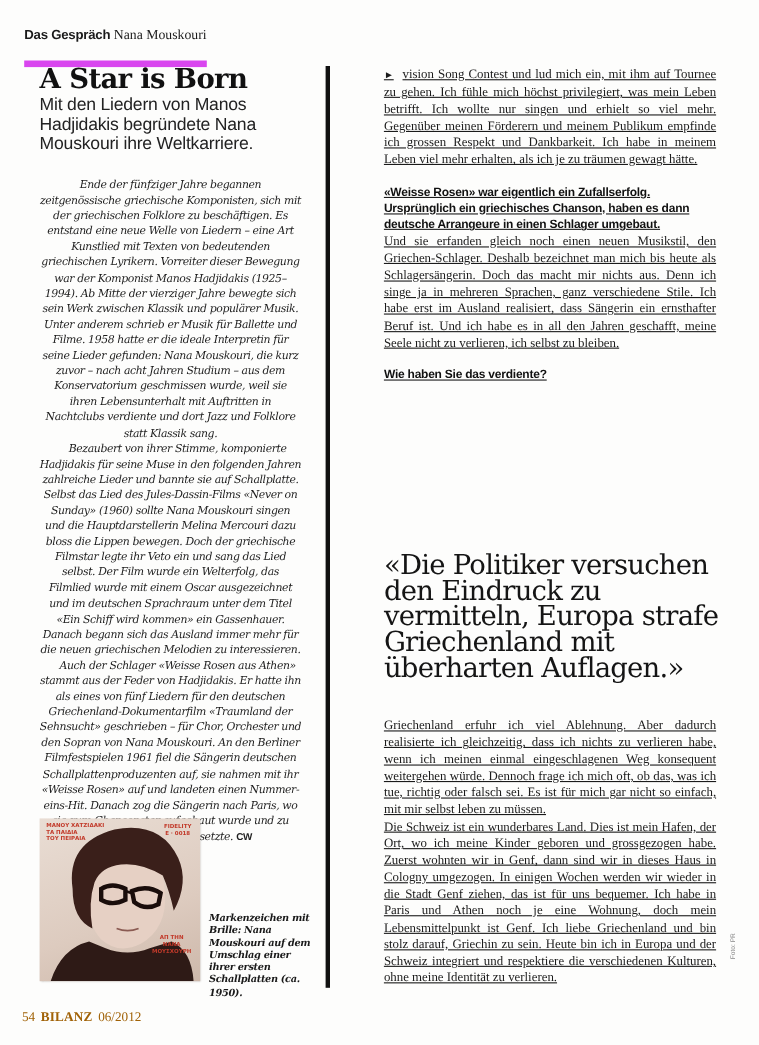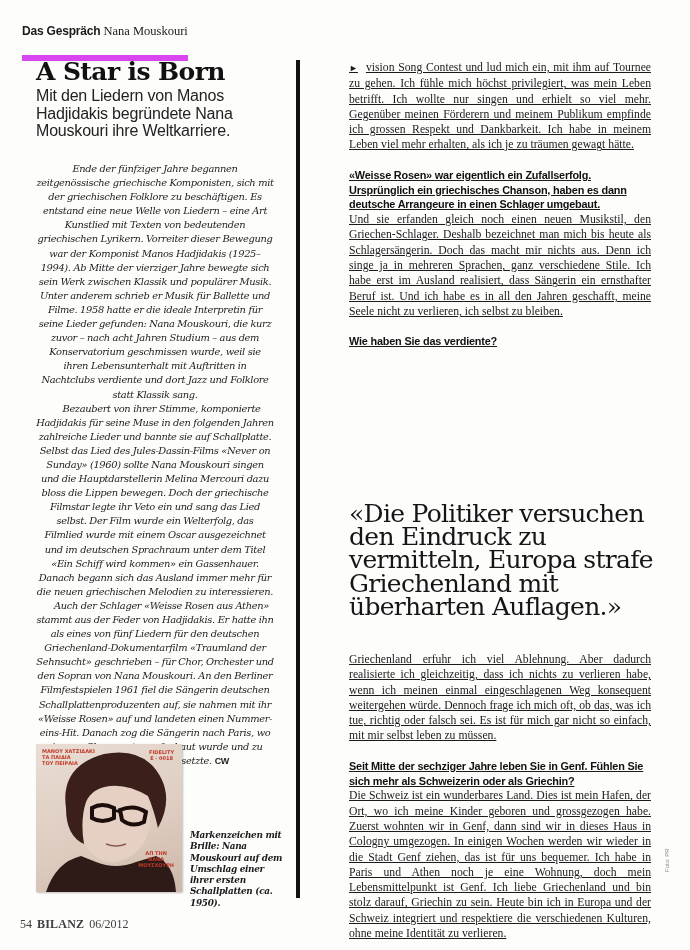--- a/index.html
+++ b/index.html
@@ -69,21 +69,21 @@
 
   .pullquote {
     position: absolute; left: 349px; top: 502px; width: 320px;
     font-family: "DejaVu Serif", serif; font-size: 25px; line-height: 23.2px;
     letter-spacing: -0.7px; color: #151515;
   }
   .right2 { top: 628px; margin-top: 24px; }
 
   .footer {
     position: absolute; left: 20px; top: 917px;
-    font-family: "Liberation Serif", serif; font-size: 12px; color: #404040; white-space: nowrap;
+    font-family: "Liberation Serif", serif; font-size: 12px; color: #a16207; white-space: nowrap;
   }
   .footer .brand { font-weight: bold; margin: 0 5px; letter-spacing: 0.2px; }
 
   .credit {
     position: absolute; left: 664px; top: 872px;
     transform: rotate(-90deg); transform-origin: left top;
     font-family: "Liberation Sans", sans-serif; font-size: 6px; color: #888; white-space: nowrap;
   }
 </style>
 </head>
@@ -131,21 +131,20 @@
   <p><span class="tri">►</span><span>vision Song Contest und lud mich ein, mit ihm auf Tournee zu gehen. Ich fühle mich höchst privilegiert, was mein Leben betrifft. Ich wollte nur singen und erhielt so viel mehr. Gegenüber meinen Förderern und meinem Publikum empfinde ich grossen Respekt und Dankbarkeit. Ich habe in meinem Leben viel mehr erhalten, als ich je zu träumen gewagt hätte.</span></p>
   <p class="q">«Weisse Rosen» war eigentlich ein Zufallserfolg. Ursprünglich ein griechisches Chanson, haben es dann deutsche Arrangeure in einen Schlager umgebaut.</p>
   <p>Und sie erfanden gleich noch einen neuen Musikstil, den Griechen-Schlager. Deshalb bezeichnet man mich bis heute als Schlagersängerin. Doch das macht mir nichts aus. Denn ich singe ja in mehreren Sprachen, ganz verschiedene Stile. Ich habe erst im Ausland realisiert, dass Sängerin ein ernsthafter Beruf ist. Und ich habe es in all den Jahren geschafft, meine Seele nicht zu verlieren, ich selbst zu bleiben.</p>
   <p class="q">Wie haben Sie das verdiente?</p>
 </div>
 
 <div class="pullquote">«Die Politiker versuchen den Eindruck zu vermitteln, Europa strafe Griechenland mit überharten Auflagen.»</div>
 
 <div class="right right2">
   <p>Griechenland erfuhr ich viel Ablehnung. Aber dadurch realisierte ich gleichzeitig, dass ich nichts zu verlieren habe, wenn ich meinen einmal eingeschlagenen Weg konsequent weitergehen würde. Dennoch frage ich mich oft, ob das, was ich tue, richtig oder falsch sei. Es ist für mich gar nicht so einfach, mit mir selbst leben zu müssen.</p>
-  <p class="q">Seit Mitte der sechziger Jahre leben Sie in Genf. Fühlen Sie sich mehr als Schweizerin oder als Griechin?</p>
   <p>Die Schweiz ist ein wunderbares Land. Dies ist mein Hafen, der Ort, wo ich meine Kinder geboren und grossgezogen habe. Zuerst wohnten wir in Genf, dann sind wir in dieses Haus in Cologny umgezogen. In einigen Wochen werden wir wieder in die Stadt Genf ziehen, das ist für uns bequemer. Ich habe in Paris und Athen noch je eine Wohnung, doch mein Lebensmittelpunkt ist Genf. Ich liebe Griechenland und bin stolz darauf, Griechin zu sein. Heute bin ich in Europa und der Schweiz integriert und respektiere die verschiedenen Kulturen, ohne meine Identität zu verlieren.</p>
 </div>
 
 <div class="footer">
   <span>54</span><span class="brand">BILANZ</span><span>06/2012</span>
 </div>
 
 <div class="credit">Foto: PR</div>
 
 </body></html>

